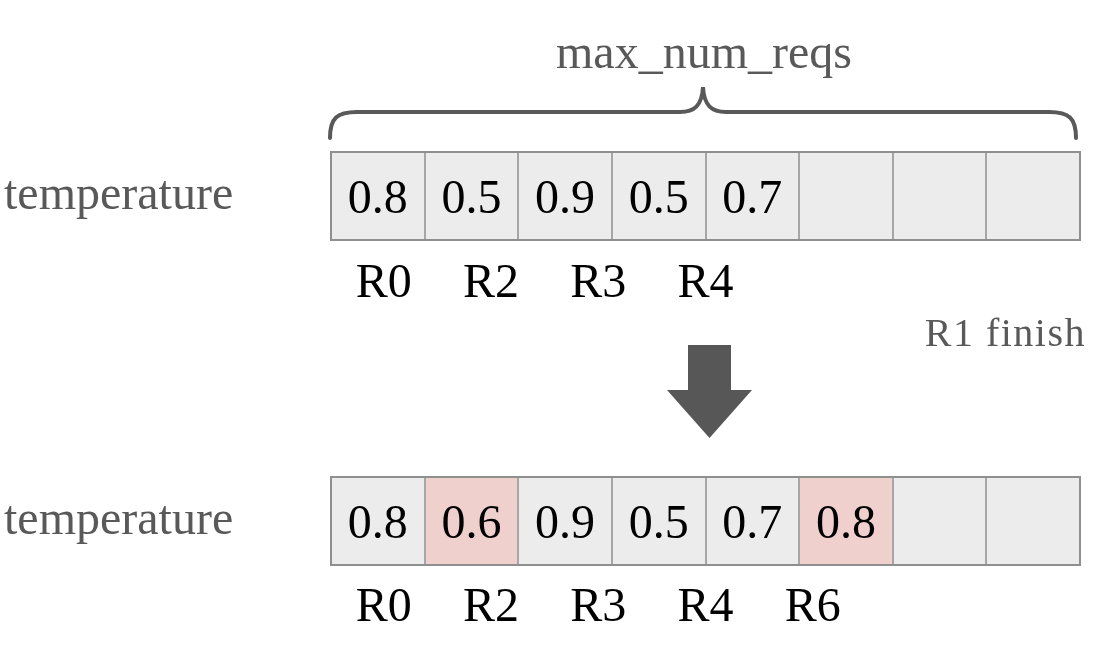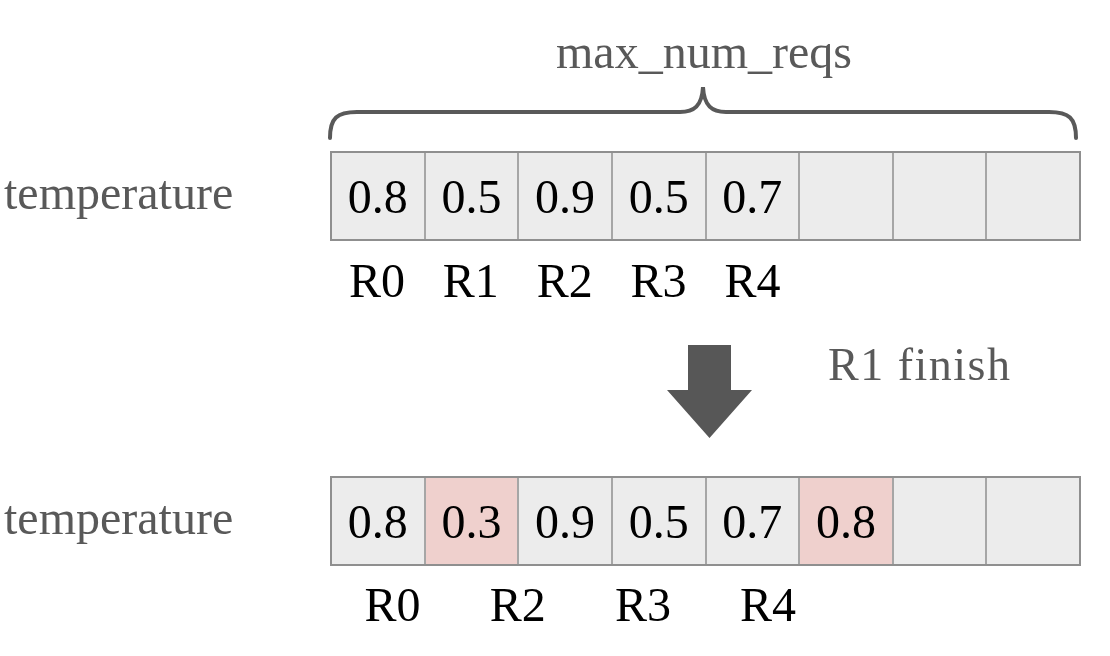--- a/index.html
+++ b/index.html
@@ -86,24 +86,24 @@
 
   .arrow-svg {
     left: 667px;
     top: 345px;
     width: 85px;
     height: 93px;
   }
 
   .transition-note {
     left: 828px;
-    top: 336px;
+    top: 304px;
     width: 258px;
-    text-align: left;
-    font-size: 46px;
+    text-align: right;
+    font-size: 40px;
     line-height: 57px;
     letter-spacing: 1.5px;
     color: var(--gray-text);
     white-space: nowrap;
   }
 </style>
 </head>
 <body>
 
 <div id="canvas">
@@ -122,52 +122,52 @@
       <div class="cell">0.9</div>
       <div class="cell">0.5</div>
       <div class="cell">0.7</div>
       <div class="cell"></div>
       <div class="cell"></div>
       <div class="cell"></div>
     </div>
 
   <div class="abs labels-row first">
       <div class="slot-label">R0</div>
-      <div class="slot-label">R1</div>
       <div class="slot-label">R2</div>
       <div class="slot-label">R3</div>
       <div class="slot-label">R4</div>
       <div class="slot-label"></div>
       <div class="slot-label"></div>
       <div class="slot-label"></div>
     </div>
 
   <svg class="abs arrow-svg" viewBox="0 0 85 93">
     <polygon points="21,0 64,0 64,45 85,45 42.5,93 0,45 21,45" fill="var(--arrow)"></polygon>
   </svg>
 
   <div class="abs transition-note">
     <div>R1 finish</div>
   </div>
 
   <div class="abs row-label second">temperature</div>
 
   <div class="abs array-row second">
       <div class="cell">0.8</div>
-      <div class="cell highlight">0.3</div>
+      <div class="cell highlight">0.6</div>
       <div class="cell">0.9</div>
       <div class="cell">0.5</div>
       <div class="cell">0.7</div>
       <div class="cell highlight">0.8</div>
       <div class="cell"></div>
       <div class="cell"></div>
     </div>
 
   <div class="abs labels-row second">
       <div class="slot-label">R0</div>
       <div class="slot-label">R2</div>
       <div class="slot-label">R3</div>
       <div class="slot-label">R4</div>
+      <div class="slot-label">R6</div>
       <div class="slot-label"></div>
       <div class="slot-label"></div>
     </div>
 
 </div>
 
 </body></html>

